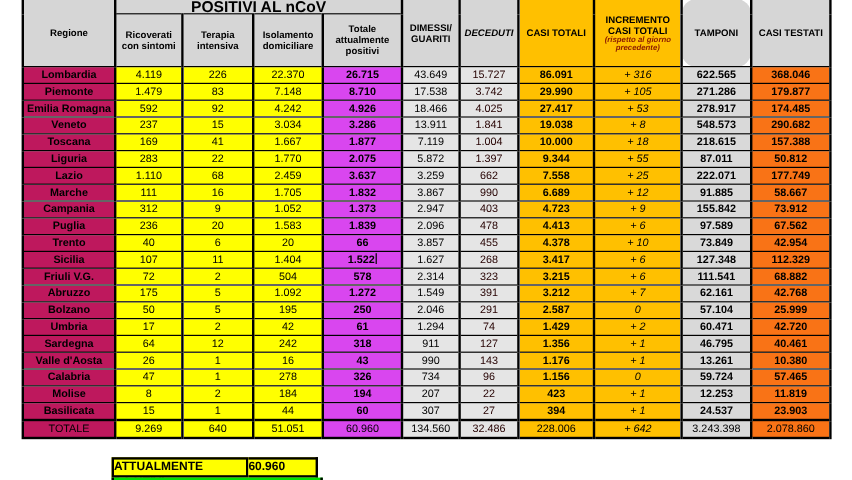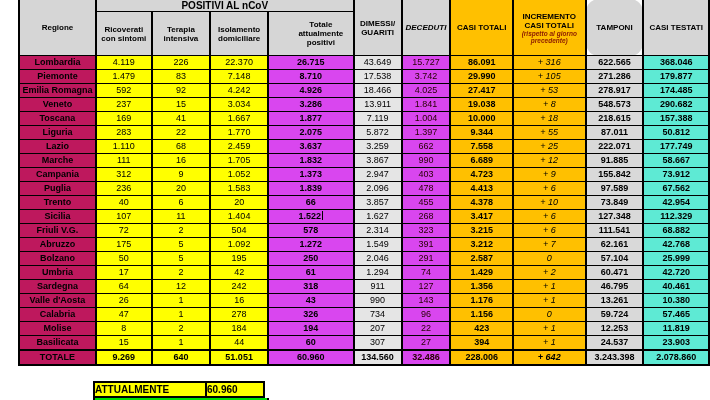--- a/index.html
+++ b/index.html
@@ -10,40 +10,40 @@
   .table-wrap{position:absolute;left:18px;top:-2px;}
   table{border-collapse:collapse;table-layout:fixed;border:2px solid #000;}
   td,th{
     border:solid #000;border-width:1px 2px;
     padding:0;text-align:center;vertical-align:middle;
     font-size:9px;line-height:11px;height:13px;overflow:hidden;white-space:nowrap;
   }
   th{font-weight:bold;}
   
   .w-reg{width:75px;} .w-ric{width:54px;} .w-ter{width:57px;} .w-iso{width:56px;}
-  .w-tot{width:64px;padding-left:20px;} .w-dim{width:46px;} .w-dec{width:47px;font-style:italic;} .w-cas{width:61px;}
+  .w-tot{width:64px;} .w-dim{width:46px;} .w-dec{width:47px;font-style:italic;} .w-cas{width:61px;}
   .w-inc{width:71px;} .w-tam{width:56px;border-radius:13px;} .w-tes{width:64px;}
   
   .hdr{background:#d6d6d6;font-size:8px;line-height:9px;white-space:normal;}
-  .group-hdr{background:#d6d6d6;height:11px;font-size:10px;}
+  .group-hdr{background:#d6d6d6;height:11px;font-size:13px;}
   .group-hdr div{margin-top:-1px;}
   .sub-hdr{height:43px;}
   .orange-hdr{background:#ffc000;}
   .inc-sub{display:block;font-weight:bold;font-style:italic;font-size:6.5px;line-height:7px;color:#8b1a00;}
   
   .c-reg{background:#be185d;font-weight:bold;}
   .c-yel{background:#ffff00;}
   .c-tot{background:#d946ef;font-weight:bold;}
   .c-dim{background:#e5e5e5;}
-  .c-dec{background:#d946ef;color:#250000;}
+  .c-dec{background:#e5e5e5;color:#250000;}
   .c-cas{background:#ffc000;font-weight:bold;}
   .c-inc{background:#ffc000;font-style:italic;}
   .c-tam{background:#d9d9d9;font-weight:bold;}
-  .c-tes{background:#5eead4;font-weight:bold;}
-  tr.total-row td{font-weight:bold;border-top-width:2px;}
+  .c-tes{background:#f97316;font-weight:bold;}
+  tr.total-row td{font-weight:normal;border-top-width:2px;}
   .caret{display:inline-block;width:1px;height:9px;background:#000;vertical-align:-1px;margin-left:1px;}
   
   .footer-box{position:absolute;left:93px;top:381px;display:flex;}
   .footer-box .cell{
     background:#ffff00;border:2px solid #000;height:13px;line-height:13px;
     font-size:10px;font-weight:bold;text-align:left;
   }
   .footer-box .lbl{width:110px;}
   .footer-box .val{width:56px;border-left:none;}
   .green-sliver{position:absolute;left:93px;top:398px;width:172px;height:2px;background:#00df00;border-left:2px solid #000;border-right:2px solid #000;}

